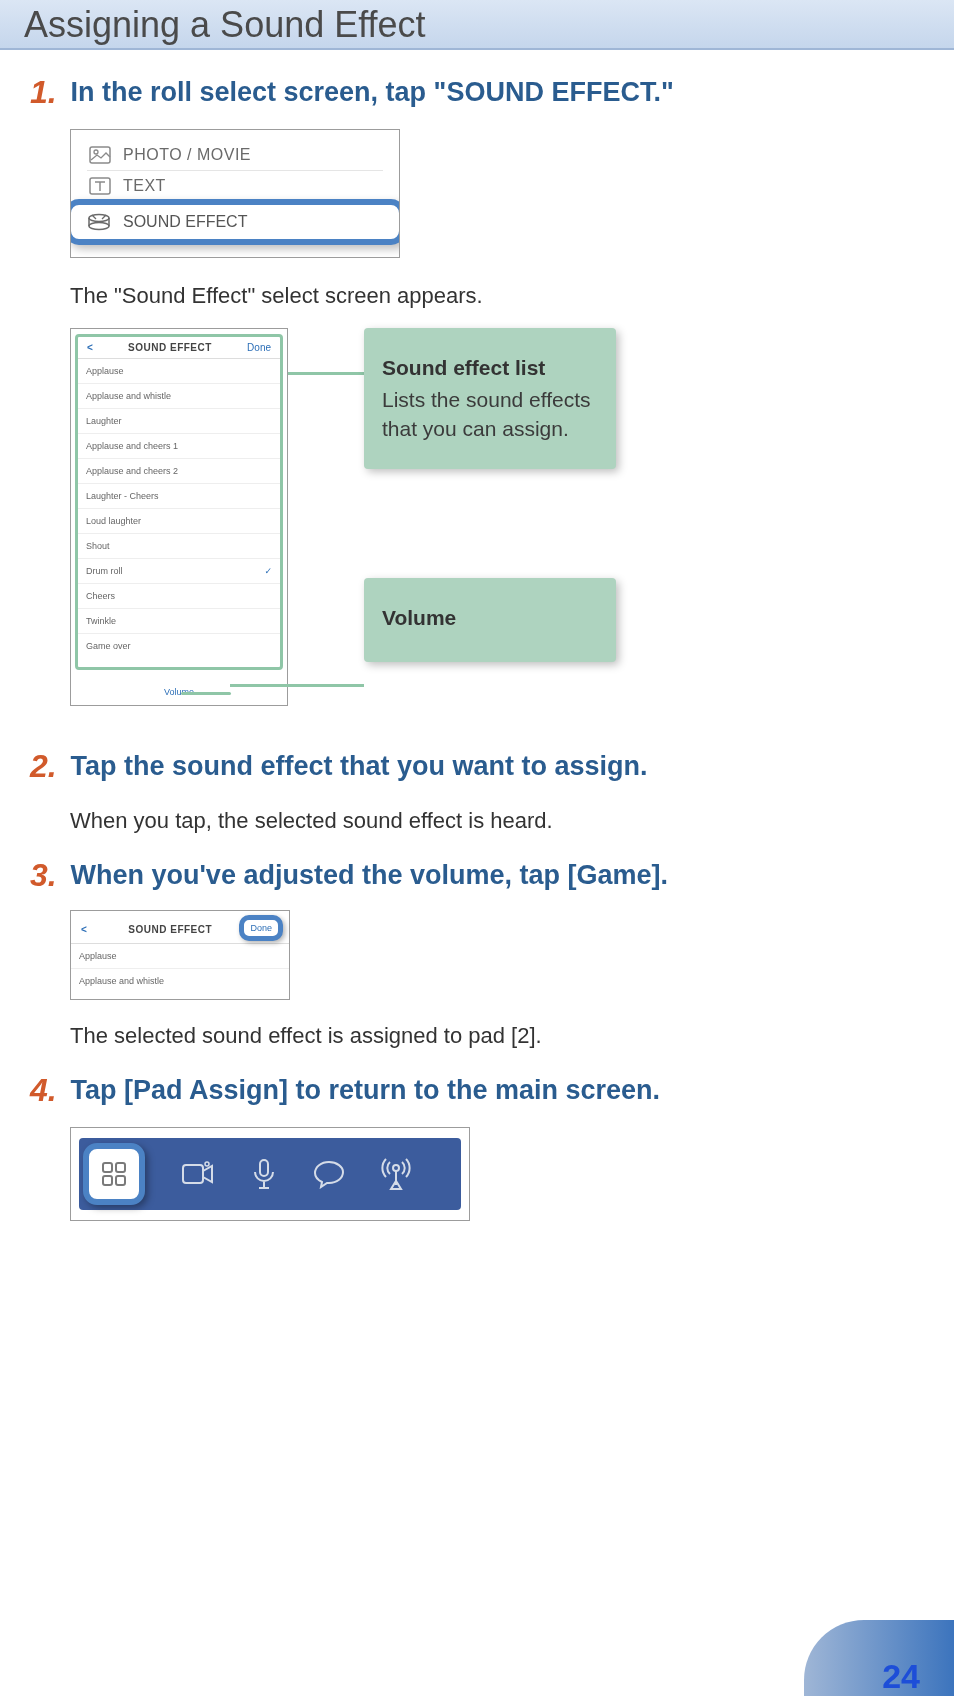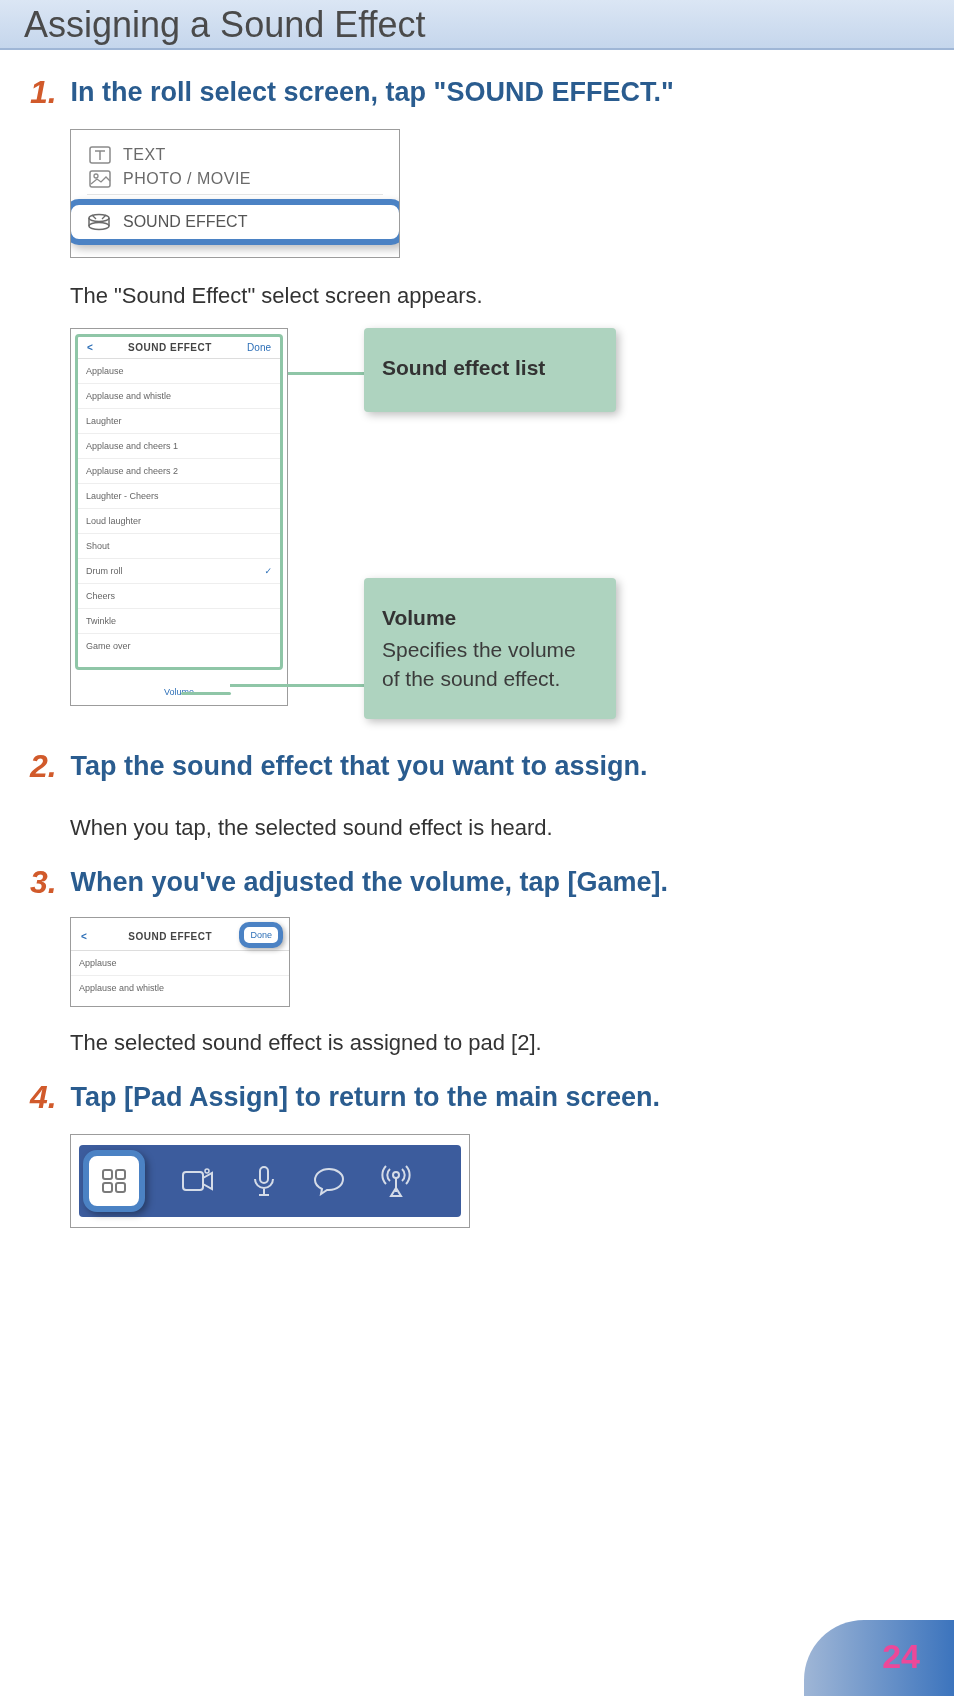--- a/index.html
+++ b/index.html
@@ -40,21 +40,21 @@
   .step-title {
     color: #2a5c8f;
     font-weight: 700;
     font-size: 27px;
     display: inline-block;
     vertical-align: top;
     line-height: 1.35;
   }
   .step-body {
     margin-left: 40px;
-    margin-top: 27px;
+    margin-top: 20px;
     font-size: 22px;
     color: #333;
     line-height: 1.45;
   }
   
   .clip-menu {
     border: 1px solid #9c9c9c;
     background: #fff;
     width: 330px;
     margin-top: 18px;
@@ -225,55 +225,55 @@
   }
   .pn-bg{
     width:100%;
     height:100%;
     background:linear-gradient(to right,#9fb6d6,#3c74bd);
     border-top-left-radius:60px;
   }
   .pn-text{
     position:absolute;
     right:34px;
-    bottom:20px;
-    color:#ec4899;
+    bottom:0;
+    color:#1d4ed8;
     font-size:34px;
     font-weight:700;
   }
 </style>
 </head>
 <body>
 
 <div class="page-title-bar">
   <h1 class="page-title">Assigning a Sound Effect</h1>
 </div>
 
 <div class="content">
 
   <div class="step">
     <span class="step-num">1.</span>
     <span class="step-title">In the roll select screen, tap "SOUND EFFECT."</span>
 
     
     <div class="clip-menu">
-      <div class="clip-row" style="padding-bottom:0;">
-        <svg width="22" height="18">
-            <rect x="1" y="1" width="20" height="16" rx="2" fill="none" stroke="#8a8a8a" stroke-width="1.5"></rect>
-            <path d="M6 5 H16 M11 5 V14" stroke="#8a8a8a" stroke-width="1.5"></path>
-          </svg>
-        <span>TEXT</span>
-      </div>
       <div class="clip-row bordered">
         <svg width="22" height="18">
             <rect x="1" y="1" width="20" height="16" rx="2" fill="none" stroke="#8a8a8a" stroke-width="1.5"></rect>
             <circle cx="7" cy="6" r="2" fill="none" stroke="#8a8a8a" stroke-width="1.3"></circle>
             <path d="M2 14 L8 9 L12 12 L17 7 L21 11" fill="none" stroke="#8a8a8a" stroke-width="1.3"></path>
           </svg>
         <span>PHOTO / MOVIE</span>
+      </div>
+      <div class="clip-row" style="padding-bottom:0;">
+        <svg width="22" height="18">
+            <rect x="1" y="1" width="20" height="16" rx="2" fill="none" stroke="#8a8a8a" stroke-width="1.5"></rect>
+            <path d="M6 5 H16 M11 5 V14" stroke="#8a8a8a" stroke-width="1.5"></path>
+          </svg>
+        <span>TEXT</span>
       </div>
       <div class="highlight-row">
         <svg width="24" height="18">
             <ellipse cx="12" cy="5" rx="10" ry="3.5" fill="none" stroke="#6a6a6a" stroke-width="1.5"></ellipse>
             <path d="M2 5 V13 M22 5 V13" stroke="#6a6a6a" stroke-width="1.5"></path>
             <ellipse cx="12" cy="13" rx="10" ry="3.5" fill="none" stroke="#6a6a6a" stroke-width="1.5"></ellipse>
             <path d="M5 2 L9 6 M19 2 L15 6" stroke="#6a6a6a" stroke-width="1.3"></path>
           </svg>
         <span>SOUND EFFECT</span>
       </div>
@@ -328,24 +328,24 @@
               <span>Game over</span>
             </div>
         </div>
         <div class="sl-volume">Volume</div>
         <div class="vol-line"></div>
       </div>
       <div class="connector conn1"></div>
       <div class="connector conn2"></div>
       <div class="callout callout1">
         <div class="co-title">Sound effect list</div>
+        <div>Lists the sound effects that you can assign.</div>
       </div>
       <div class="callout callout2">
         <div class="co-title">Volume</div>
-        <div>Specifies the volume of the sound effect.</div>
       </div>
     </div>
   </div>
 
   <div class="step">
     <span class="step-num">2.</span>
     <span class="step-title">Tap the sound effect that you want to assign.</span>
     <div class="step-body">When you tap, the selected sound effect is heard.</div>
   </div>
 

